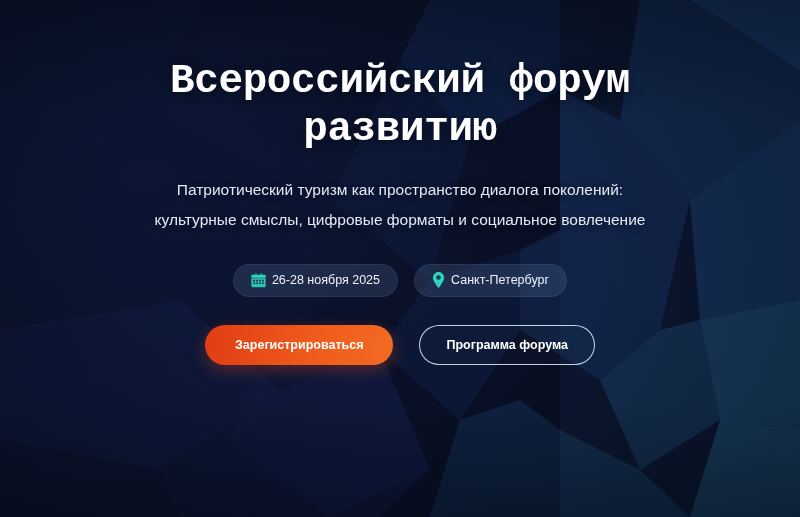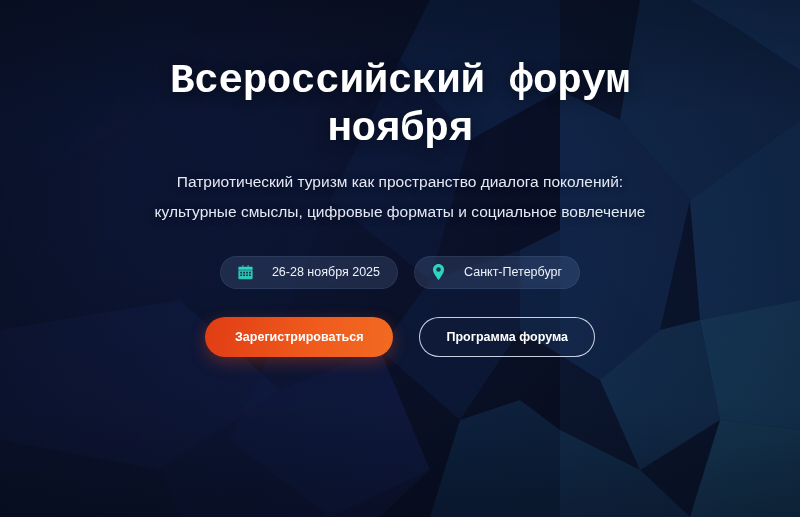--- a/index.html
+++ b/index.html
@@ -48,40 +48,40 @@
     font-size:41px;
     line-height:1.16;
     color:#ffffff;
     letter-spacing:-0.4px;
     max-width:720px;
     text-shadow:0 2px 14px rgba(0,0,0,0.45);
   }
   .title .ln { display:block; white-space:nowrap; }
 
   .subtitle {
-    margin-top:14px;
+    margin-top:22px;
     font-size:15.5px;
     line-height:1.95;
     color:#e3e9f5;
     font-weight:400;
     max-width:660px;
     text-shadow:0 1px 8px rgba(0,0,0,0.4);
   }
   .subtitle .sl { display:block; white-space:nowrap; }
 
   
   .pills {
     margin-top:28px;
     display:flex;
     gap:16px;
     align-items:center;
     justify-content:center;
   }
   .pill {
-    display:flex; align-items:center; gap:19px;
+    display:flex; align-items:center; gap:6px;
     height:33px;
     padding:0 17px;
     border-radius:17px;
     background:rgba(129,160,214,0.17);
     border:1px solid rgba(150,180,225,0.10);
     color:#eef2fa;
     font-size:12.5px;
     white-space:nowrap;
     backdrop-filter:blur(2px);
   }
@@ -180,21 +180,21 @@
     <polygon points="560,0 800,0 800,517 560,517" fill="url(#f3)" opacity="0.18"></polygon>
     <rect x="0" y="0" width="420" height="517" fill="url(#f6)" opacity="0.55"></rect>
   </svg>
 
   <div class="vignette"></div>
 
   <div class="content">
 
     <h1 class="title">
       <span class="ln">Всероссийский форум</span>
-      <span class="ln">ноября</span>
+      <span class="ln">развитию</span>
     </h1>
 
     <p class="subtitle">
       <span class="sl">Патриотический туризм как пространство диалога поколений:</span>
       <span class="sl">культурные смыслы, цифровые форматы и социальное вовлечение</span>
     </p>
 
     <div class="pills">
 
       <div class="pill">

